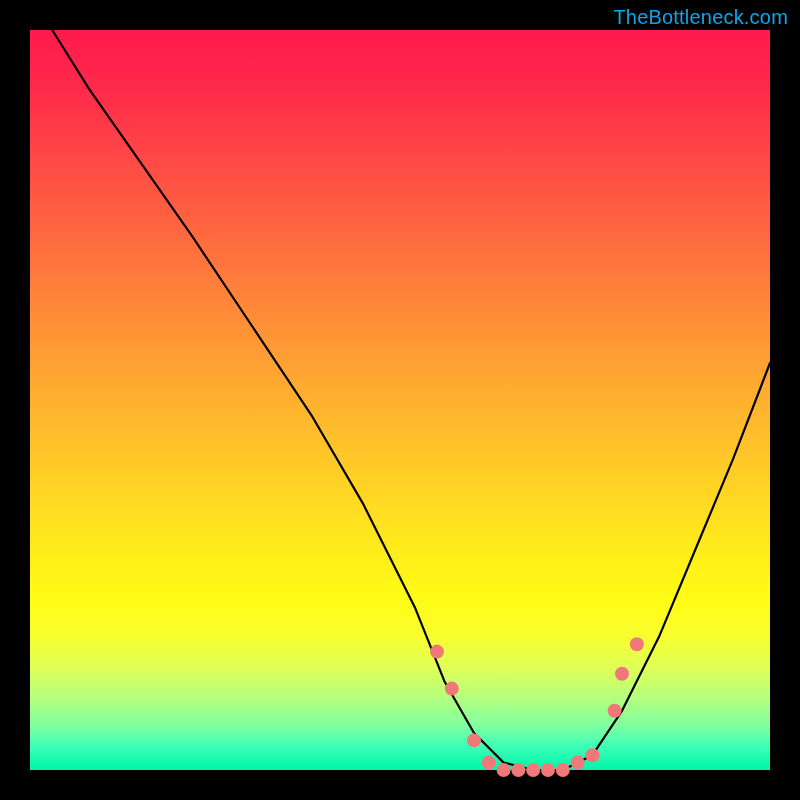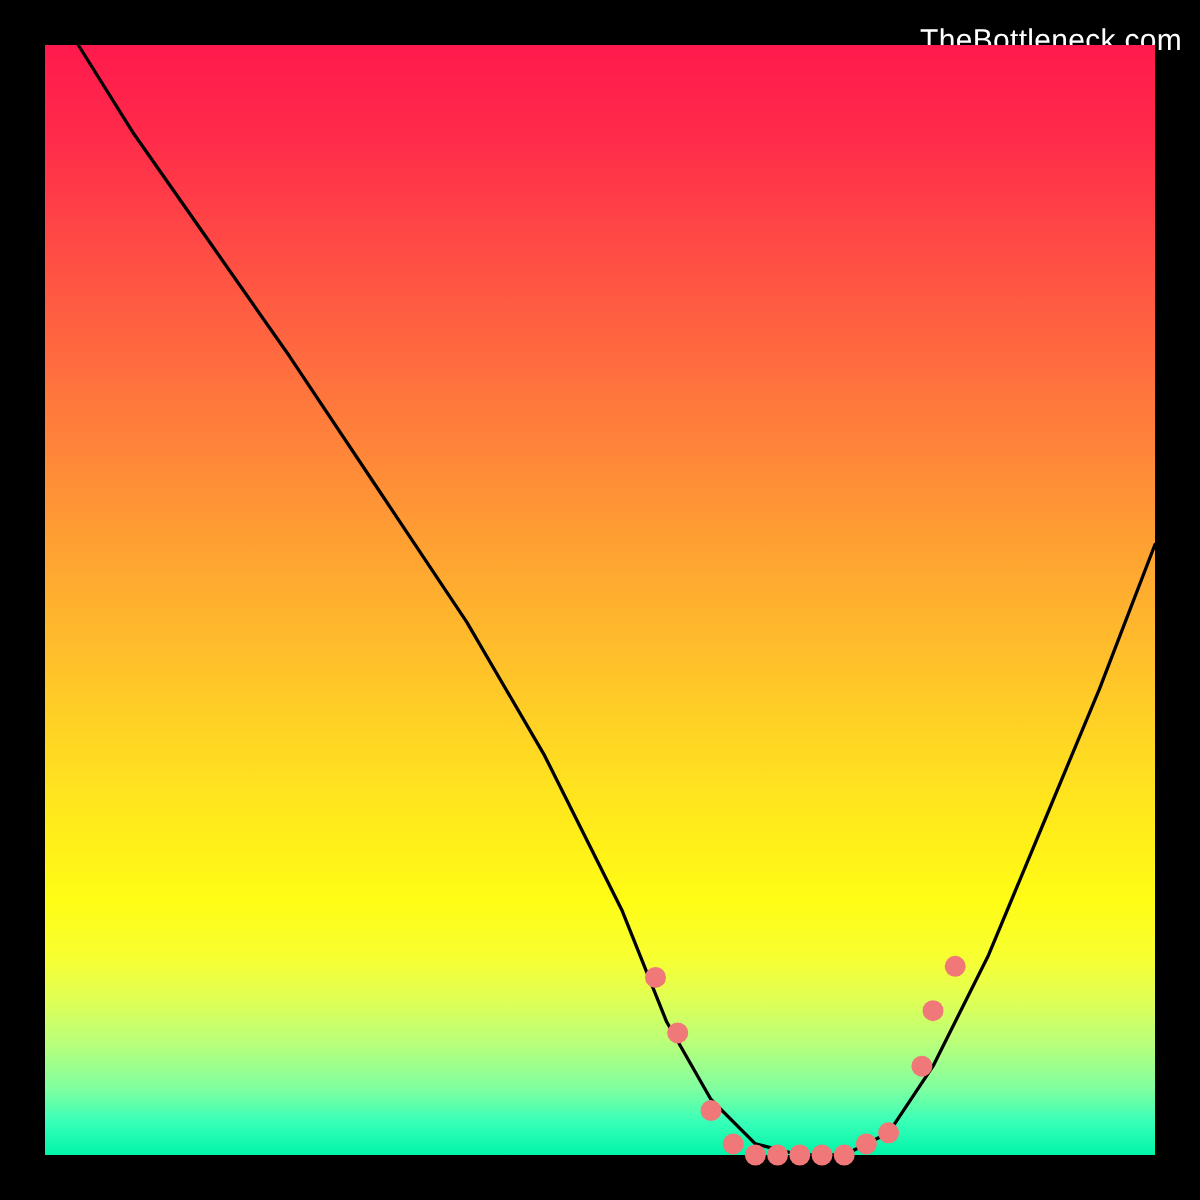--- a/index.html
+++ b/index.html
@@ -49,26 +49,25 @@
     left: 0;
     top: 0;
     width: 740px;
     height: 740px;
     overflow: visible;
   }
   .watermark {
     position: absolute;
     top: 6px;
     right: 12px;
-    color: #ffffff;
+    color: #0ea5e9;
     font-size: 20px;
     font-weight: 500;
     letter-spacing: 0.2px;
     user-select: none;
-    margin-top: 10px;
   }
   .curve {
     fill: none;
     stroke: #000;
     stroke-width: 2.2;
     stroke-linejoin: round;
     stroke-linecap: round;
   }
   .dot {
     fill: #f07878;

